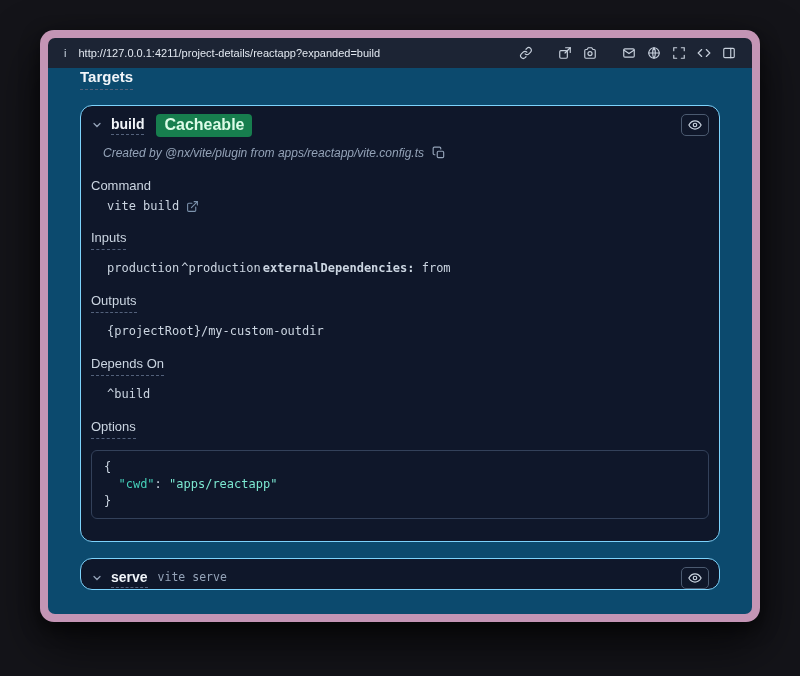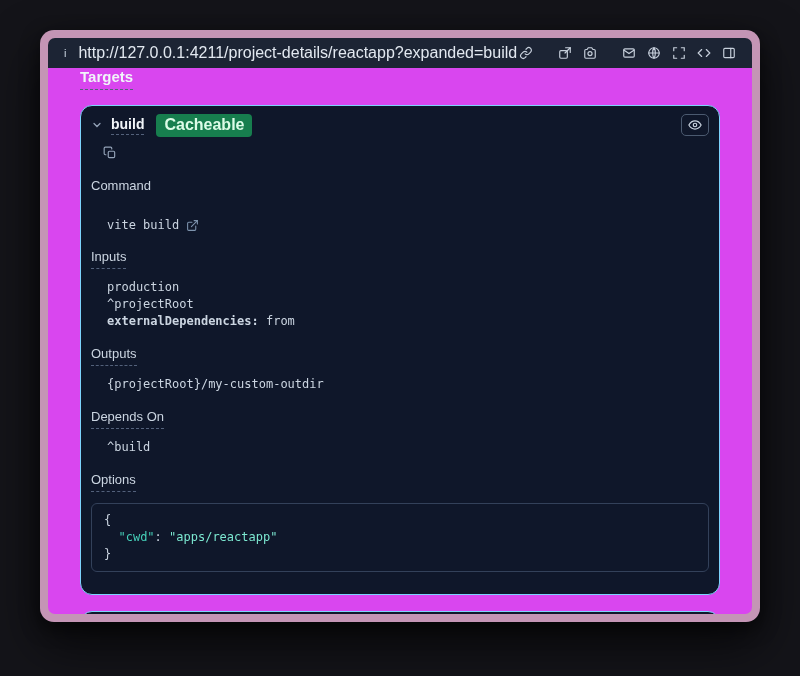--- a/index.html
+++ b/index.html
@@ -24,30 +24,30 @@
 
   
   .bar {
     flex: 0 0 30px;
     background: #1c2434;
     border-radius: 7px 7px 0 0;
     display: flex; align-items: center;
     padding: 0 16px;
   }
   .info-glyph { color: #cbd5e1; font-size: 11px; }
-  .url { color: #e2e8f0; font-size: 16px; margin-left: 12px; white-space: nowrap; }
+  .url { color: #e2e8f0; font-size: 11px; margin-left: 12px; white-space: nowrap; }
   .bar-spacer { flex: 1; }
   .bar-icons { display: flex; align-items: center; gap: 11px; }
   .bar-icon { color: #c7d0dc; display: flex; align-items: center; justify-content: center; cursor: pointer; }
   .bar-icon.gap-r { margin-right: 14px; }
 
   
   .content {
     flex: 1;
-    background: #d946ef;
+    background: #0c4a6e;
     border-radius: 0 0 7px 7px;
     padding: 0 32px;
     overflow: hidden;
     position: relative;
   }
   .page-title {
     display: inline-block;
     margin-top: -5px;
     color: #f1f5f9;
     font-size: 15px; font-weight: 700;
@@ -104,23 +104,23 @@
   .copy-btn { color: #94a3b8; display: flex; align-items: center; cursor: pointer; }
 
   .card-body { padding: 12px 10px 22px 10px; }
   .section { margin-top: 15px; }
   .section:first-child { margin-top: 0; }
   .section-label { display: inline-block; color: #cbd5e1; font-size: 13px; font-weight: 500; }
   .section-label.dashed { border-bottom: 1px dashed #53617b; padding-bottom: 4px; }
   .mono { font-family: "DejaVu Sans Mono", monospace; font-size: 12px; color: #cbd5e1; }
   .mono b { font-weight: 700; }
   .pre { white-space: pre; }
-  .cmd-row { display: flex; align-items: center; gap: 7px; margin: 24px 0 0 16px; }
+  .cmd-row { display: flex; align-items: center; gap: 7px; margin: 5px 0 0 16px; }
   .ext-link { color: #7d93ad; display: flex; align-items: center; cursor: pointer; }
-  .section-values { margin: 11px 0 0 16px; display: flex; flex-direction: column; gap: 2px; }
+  .section-values { margin: 11px 0 0 16px; display: flex; flex-direction: row; gap: 2px; }
   .section-values .mono { line-height: 15px; }
 
   .code-block {
     border: 1px solid #33415a; border-radius: 6px;
     margin-top: 11px; padding: 8px 12px;
   }
   .code-block .line { line-height: 17px; }
   .code-key { color: #45d0b9; }
   .code-str { color: #7ce8d1; }
 
@@ -215,20 +215,21 @@
           <span>
             <svg width="14" height="14" viewBox="0 0 24 24" fill="none" stroke="currentColor" stroke-width="2">
                 <path d="M1.5 12s4-7 10.5-7 10.5 7 10.5 7-4 7-10.5 7S1.5 12 1.5 12z"></path>
                 <circle cx="12" cy="12" r="3"></circle>
               </svg>
           </span>
         </button>
       </div>
 
       <div class="meta-row">
+        <span class="created-by">Created by @nx/vite/plugin from apps/reactapp/vite.config.ts</span>
         <span class="copy-btn">
           <svg width="14" height="14" viewBox="0 0 24 24" fill="none" stroke="currentColor" stroke-width="2" stroke-linecap="round">
               <rect x="9" y="9" width="11" height="11" rx="2"></rect>
               <path d="M5 15H4a2 2 0 0 1-2-2V4a2 2 0 0 1 2-2h9a2 2 0 0 1 2 2v1"></path>
             </svg>
         </span>
       </div>
 
       <div class="card-body">
 
@@ -243,21 +244,21 @@
                   <path d="M10 14L21 3"></path>
                 </svg>
             </span>
           </div>
         </div>
 
         <div class="section">
           <span class="section-label dashed">Inputs</span>
           <div class="section-values">
             <span class="mono">production</span>
-            <span class="mono">^projectRoot</span>
+            <span class="mono">^production</span>
             <span class="mono pre"><b>externalDependencies:</b><span class="pre"> from</span></span>
           </div>
         </div>
 
         <div class="section">
           <span class="section-label dashed">Outputs</span>
           <div class="section-values">
             <span class="mono">{projectRoot}/my-custom-outdir</span>
           </div>
         </div>

